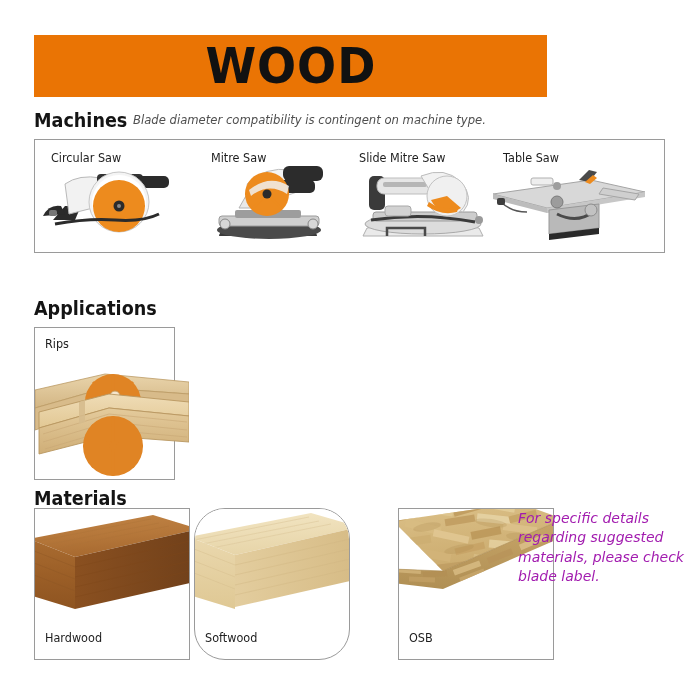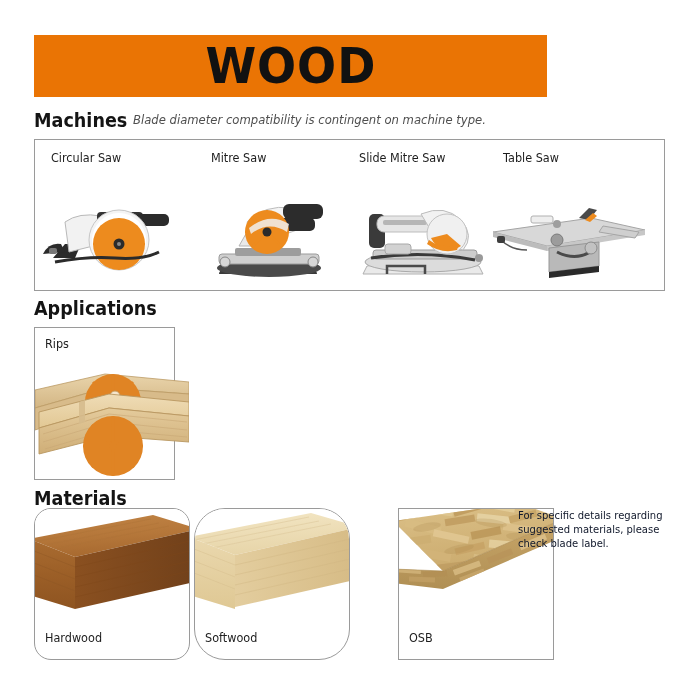--- a/index.html
+++ b/index.html
@@ -66,21 +66,21 @@
     white-space: nowrap;
   }
 
   
   .panel {
     position: absolute;
     border: 1px solid #9a9a9a;
     background: #ffffff;
     box-sizing: border-box;
   }
-  .machines-panel { left: 34px; top: 139px; width: 631px; height: 152px; }
+  .machines-panel { left: 34px; top: 139px; width: 631px; height: 114px; }
   .rips-panel     { left: 34px; top: 327px; width: 141px; height: 153px; }
 
   .cell-label {
     position: absolute;
     font-family: "DejaVu Sans", sans-serif;
     font-size: 12.5px;
     font-weight: 400;
     color: #1d1d1d;
     transform: scaleX(0.9);
     transform-origin: left center;
@@ -115,23 +115,24 @@
   }
   .mat-img { position: absolute; left: 0; top: 0; width: 100%; height: 112px; }
   .mat-card .cell-label { bottom: 14px; left: 10px; top: auto; }
 
   .mat-note {
     position: absolute;
     left: 518px;
     top: 509px;
     width: 170px;
     font-family: "DejaVu Sans", sans-serif;
-    font-size: 10px;
+    font-style: italic;
+    font-size: 14px;
     line-height: 1.38;
-    color: #0f172a;
+    color: #a21caf;
   }
 
   svg { display: block; }
 </style>
 </head>
 <body>
 
 <div class="page">
 
   <div class="header-bar">
@@ -297,21 +298,21 @@
             <path d="M78 66 L78 126 M48 96 L108 96 M57 75 L99 117 M99 75 L57 117"></path>
           </g>
           <path d="M48 88 L108 88 L108 70 L48 70 Z" fill="#dcc093" opacity="0"></path>
         </g>
       </svg>
     </div>
   </div>
 
   <div class="sec-head" style="left:34px; top:486px;">Materials</div>
 
-  <div class="mat-card" style="left:34px;border-radius:17px;">
+  <div class="mat-card" style="left:34px;">
     <div class="mat-img">
       <svg viewBox="0 0 154 112" width="154" height="112" preserveAspectRatio="none">
         <defs>
           <linearGradient id="hwTop" x1="0" y1="0" x2="0.2" y2="1">
             <stop offset="0%" stop-color="#c08344"></stop>
             <stop offset="55%" stop-color="#b5773a"></stop>
             <stop offset="100%" stop-color="#a86a30"></stop>
           </linearGradient>
           <linearGradient id="hwFront" x1="0" y1="0" x2="0" y2="1">
             <stop offset="0%" stop-color="#a96c31"></stop>

